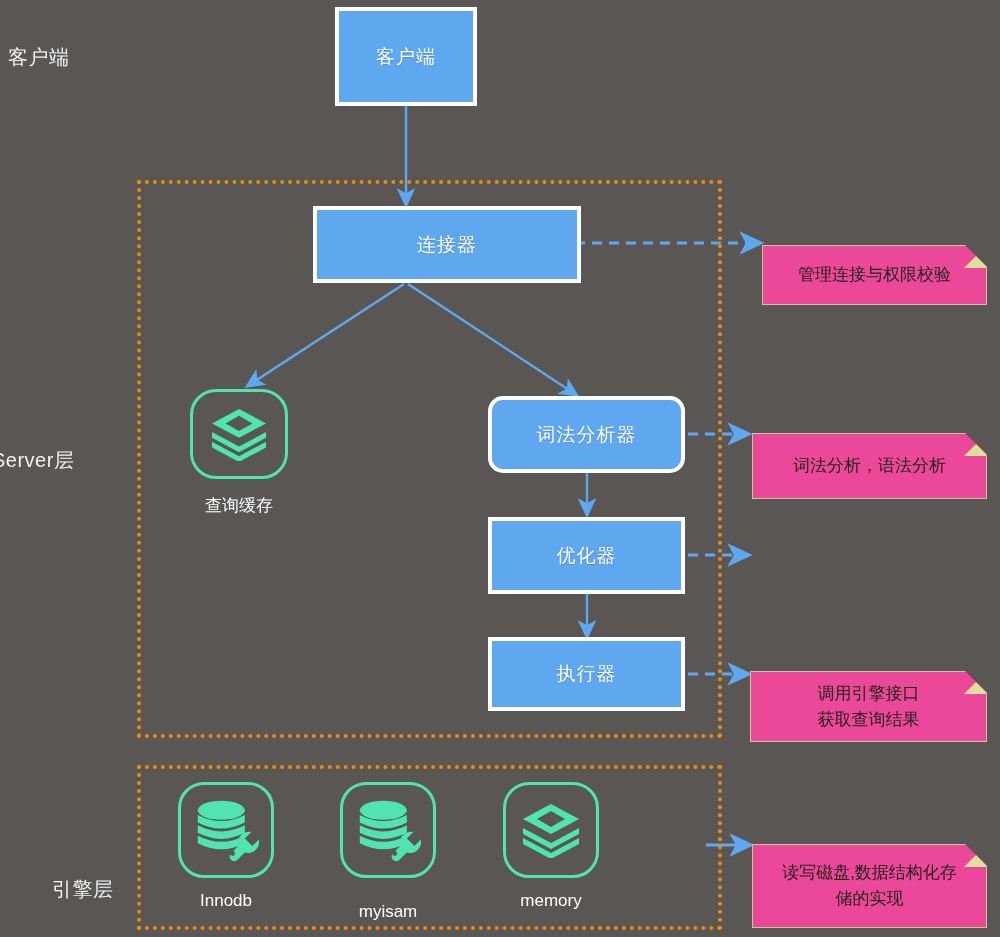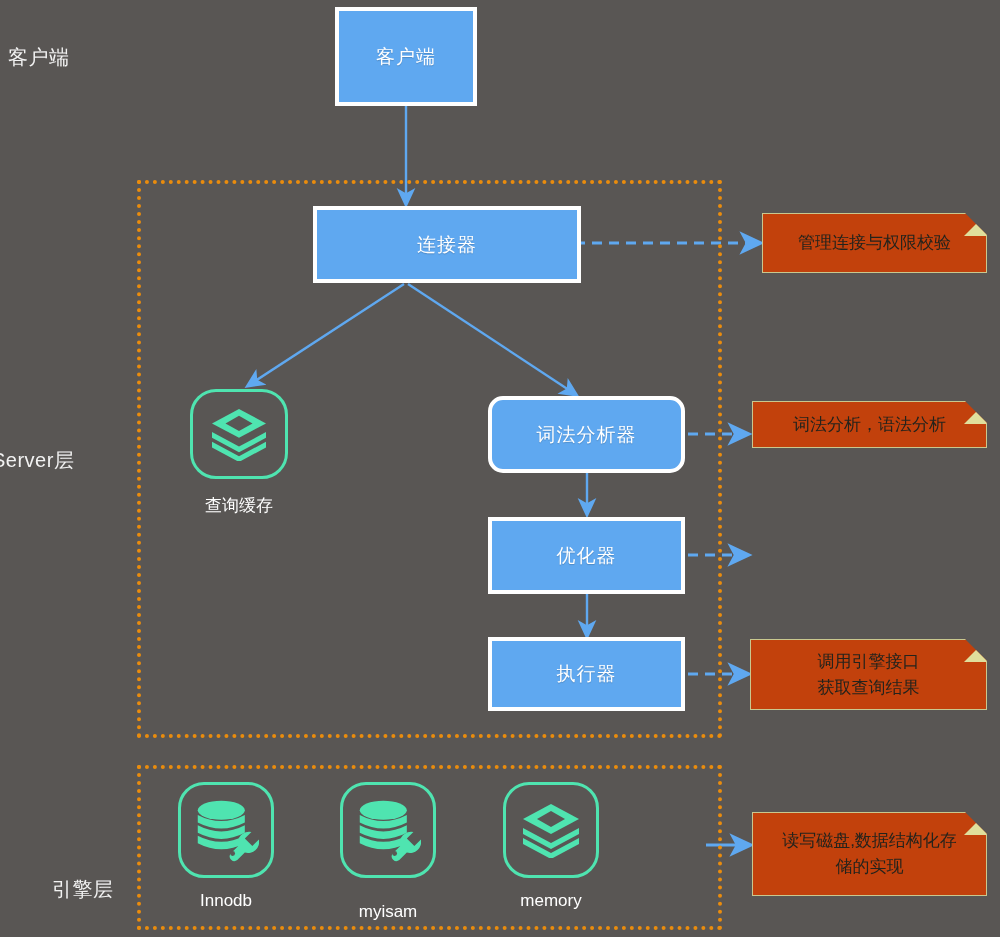--- a/index.html
+++ b/index.html
@@ -40,32 +40,33 @@
     color:#ffffff;
     font-size:19px;
     letter-spacing:1px;
     text-shadow:0 1px 1px rgba(0,0,0,.18);
   }
 
   
   .note{
     position:absolute;
     box-sizing:border-box;
-    background:#c2410c;
+    background:#ec4899;
     border:1px solid #c9c88f;
     color:#24231c;
     font-size:17px;
     line-height:26px;
     text-align:center;
     display:flex;
     align-items:center;
     justify-content:center;
     padding:2px 12px;
     
     clip-path:polygon(0 0, calc(100% - 22px) 0, 100% 22px, 100% 100%, 0 100%);
+    margin-top:32px;
   }
   .note .fold{
     position:absolute;
     top:0;right:0;
     width:22px;height:22px;
     background:#e0df9c;
     clip-path:polygon(0 0,100% 100%,0 100%);
     transform:scaleX(-1);
   }
   .note .txt{position:relative;z-index:2;white-space:pre-line;}
@@ -133,21 +134,21 @@
 
   <div class="blue-box" style="left:488px;top:517px;width:197px;height:77px;text-align:right;">优化器</div>
 
   <div class="blue-box" style="left:488px;top:637px;width:197px;height:74px;">执行器</div>
 
   <div class="note" style="left:762px;top:213px;width:225px;height:60px;">
     <span class="fold"></span>
     <span class="txt">管理连接与权限校验</span>
   </div>
 
-  <div class="note" style="left:752px;top:401px;width:235px;height:47px;">
+  <div class="note" style="left:752px;top:401px;width:235px;height:66px;">
     <span class="fold"></span>
     <span class="txt">词法分析，语法分析</span>
   </div>
 
 
   <div class="note" style="left:750px;top:639px;width:237px;height:71px;">
     <span class="fold"></span>
     <span class="txt">调用引擎接口
 获取查询结果</span>
   </div>

